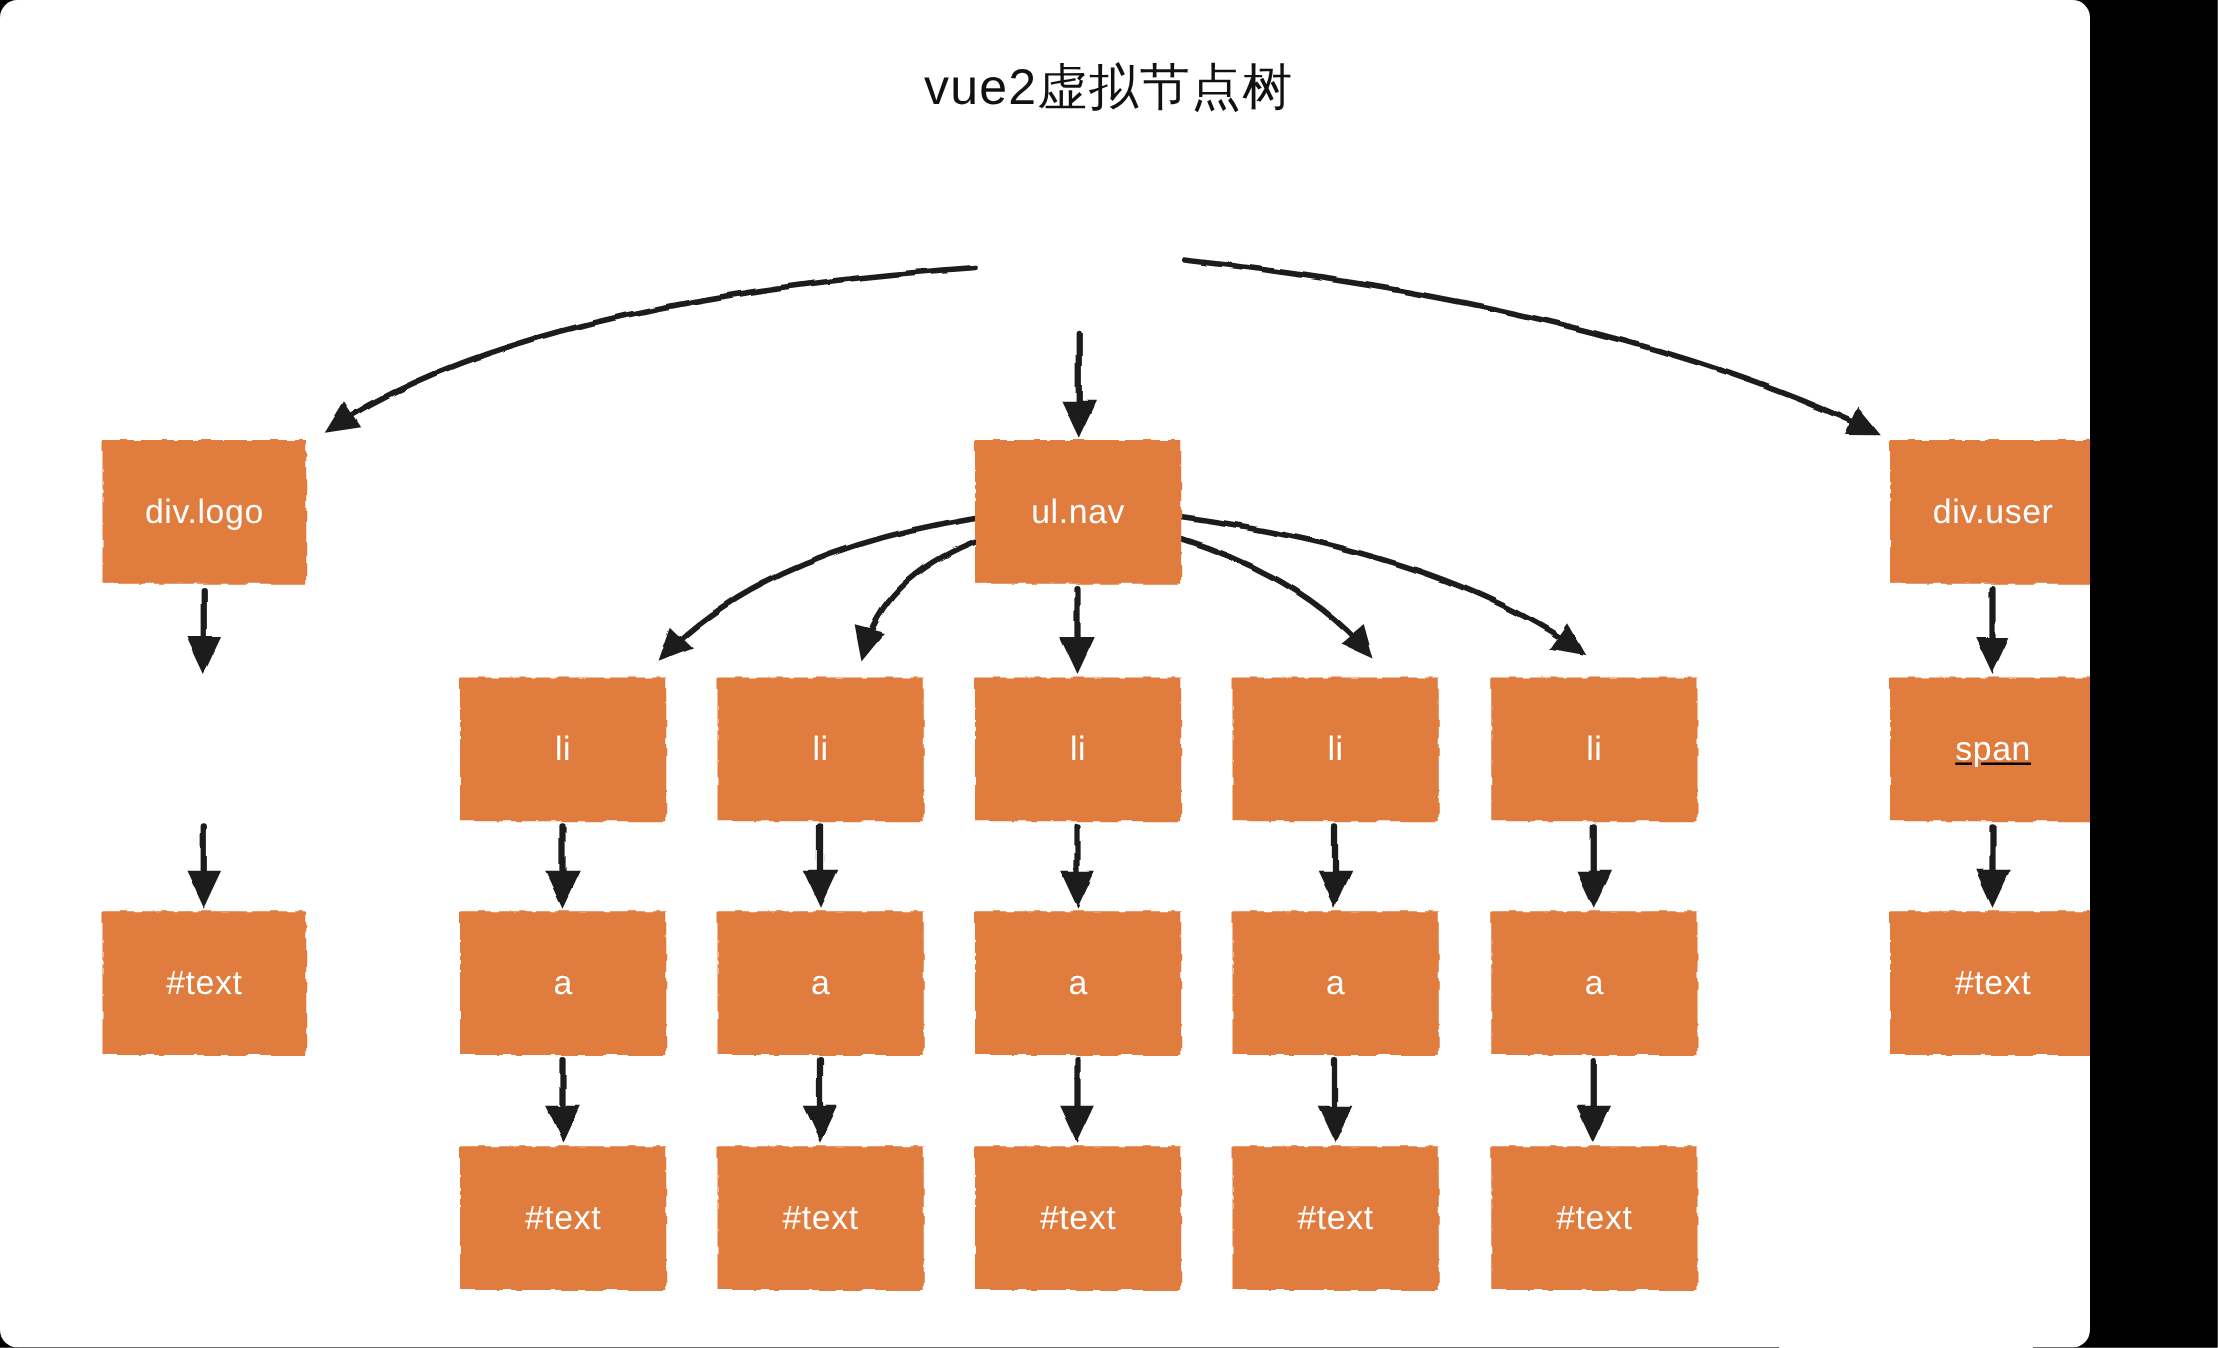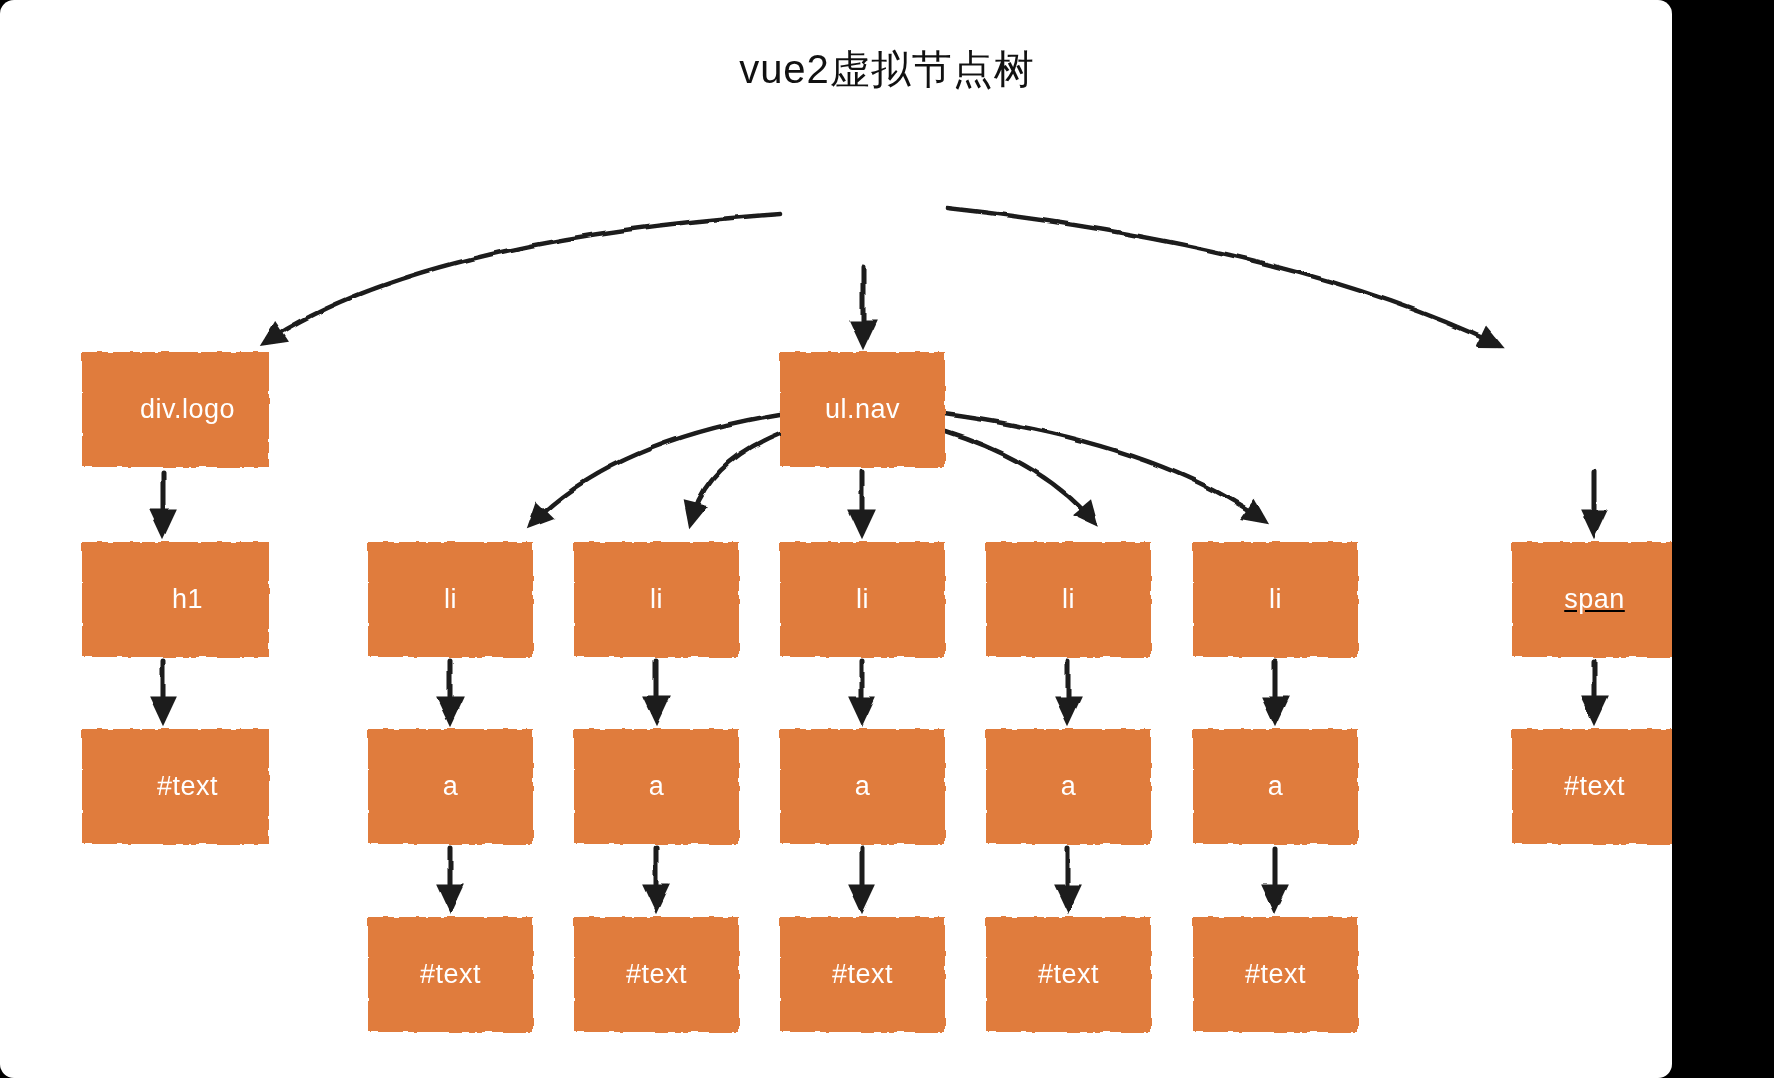--- a/index.html
+++ b/index.html
@@ -48,21 +48,21 @@
     background:var(--node-fill);
     filter:url(#roughBox);
   }
   .node .lbl{
     position:relative;
     font-size:27px;
     color:var(--node-text);
     letter-spacing:0.5px;
     white-space:nowrap;
   }
-  .w163{width:163px;padding-left:24px;}
+  .w163{width:163px;}
   .w167{width:167px;}
 </style>
 </head>
 <body>
 
 <div class="screen">
 
   <div class="diagram-title">vue2虚拟节点树</div>
 
   <svg class="arrows" width="1774" height="1078" viewBox="0 0 1774 1078" xmlns="http://www.w3.org/2000/svg">
@@ -109,24 +109,24 @@
     </g>
   </svg>
 
 
   <div class="node w163" style="left:82px;top:352px;">
       <span class="lbl">div.logo</span>
     </div>
   <div class="node" style="left:780px;top:352px;">
       <span class="lbl">ul.nav</span>
     </div>
+  <div class="node" style="left:1512px;top:352px;">
+      <span class="lbl">div.user</span>
+    </div>
 
-  <div class="node w163" style="left:82px;top:542px;">
-      <span class="lbl">h1</span>
-    </div>
   <div class="node" style="left:368px;top:542px;">
       <span class="lbl">li</span>
     </div>
   <div class="node" style="left:574px;top:542px;">
       <span class="lbl">li</span>
     </div>
   <div class="node" style="left:780px;top:542px;">
       <span class="lbl">li</span>
     </div>
   <div class="node" style="left:986px;top:542px;">

